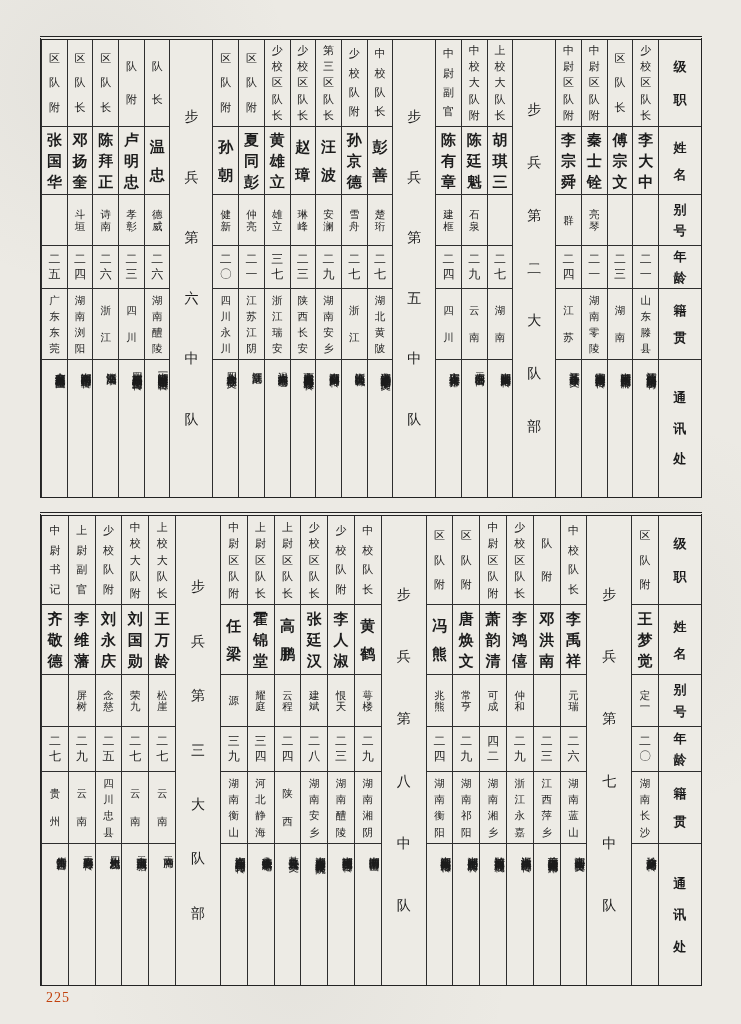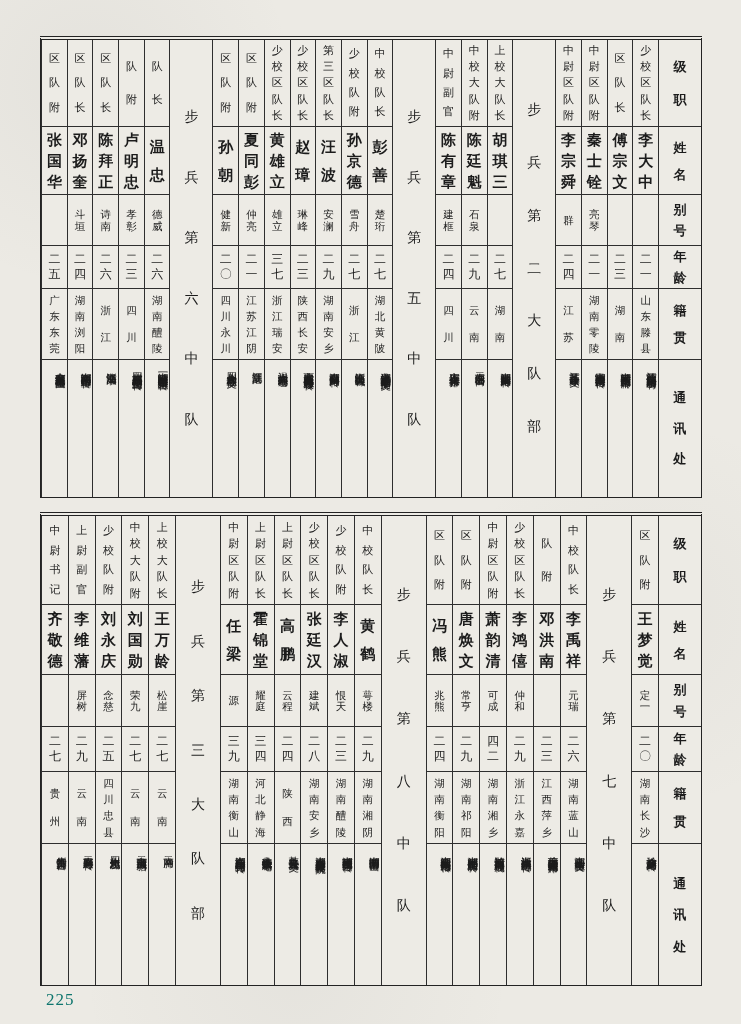--- a/index.html
+++ b/index.html
@@ -57,21 +57,21 @@
     justify-content:space-evenly;
     font-size:14px;padding:26px 0;
   }
   .labels-cell{font-weight:bold;font-size:13px;justify-content:space-evenly;}
   .labels-cell.cell-address{
     display:flex;flex-direction:column;align-items:center;
     writing-mode:horizontal-tb;padding:14px 0;
   }
   #page-number{
     position:absolute;left:46px;top:990px;
-    font-size:17px;letter-spacing:1px;color:#0f766e;
+    font-size:14px;letter-spacing:1px;color:#c2410c;
     font-family:"Liberation Serif", serif;
   }
 </style>
 </head>
 <body>
 
 <div class="paper-noise"></div>
 
 <div id="table-top" class="rtable">
     <div class="col col-labels">

